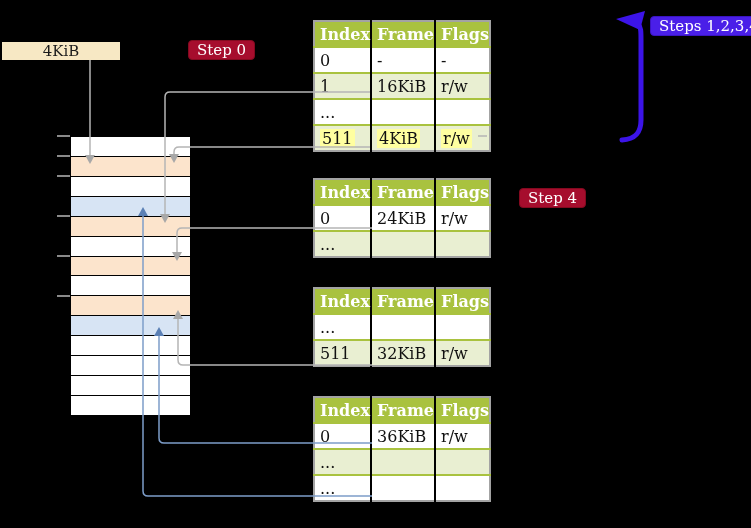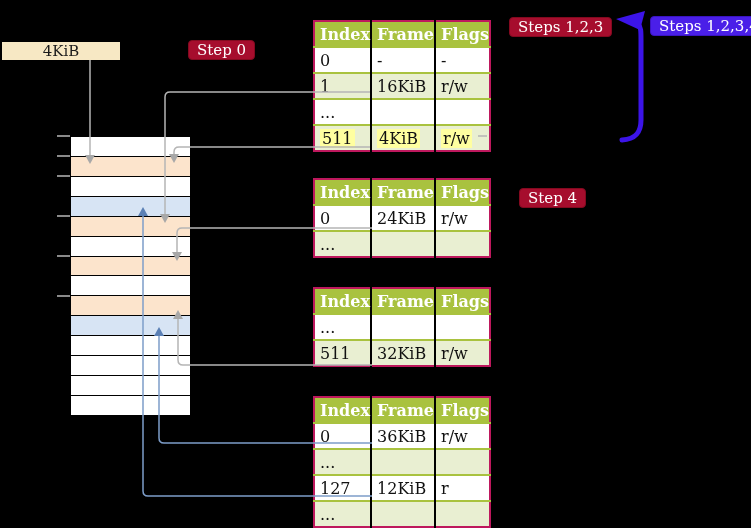--- a/index.html
+++ b/index.html
@@ -23,42 +23,41 @@
 
   
   .stack{position:absolute;left:70px;top:136px;width:119px;height:278px;
          border:1px solid #000;display:flex;flex-direction:column;}
   .mcell{flex:1;border-bottom:1px solid #000;}
   .mcell:last-child{border-bottom:none;}
   .tick{position:absolute;left:57px;width:13px;height:2px;background:#8a8a8a;}
 
   
   .ptable{position:absolute;left:313px;border-collapse:collapse;table-layout:fixed;
-          background:#fff;border:2px solid #be185d;}
+          background:#fff;border:2px solid #a3a3a3;}
   .ptable th{background:#a9c23f;color:#fff;font-weight:bold;text-align:left;
              font-size:16px;height:26px;padding:0 0 0 5px;box-sizing:border-box;}
   .ptable td{font-size:16px;color:#111;height:26px;padding:0 0 0 5px;box-sizing:border-box;
              border-top:2px solid #a9c23f;overflow:hidden;white-space:nowrap;}
   .ptable th + th, .ptable td + td{border-left:2px solid #000;}
   .ptable tbody tr:nth-child(even){background:#e9efd2;}
   .hl{background:#ffffa0;padding:0 2px;}
   #table-0{top:20px;} #table-1{top:178px;} #table-2{top:287px;} #table-3{top:396px;}
 
   
   #overlay{position:absolute;left:0;top:0;width:751px;height:528px;z-index:5;pointer-events:none;}
 </style>
 </head>
 <body>
 
 <div id="canvas">
 
   <div class="mem-label">4KiB</div>
 
   <div id="badge-step0" class="badge crimson">Step 0</div>
-  <div id="badge-steps123" class="badge crimson">Steps 1,2,3</div>
   <div id="badge-steps1234" class="badge blue">Steps 1,2,3,4</div>
   <div id="badge-step4" class="badge crimson">Step 4</div>
 
   <div class="stack">
       <div class="mcell" style="background: rgb(255, 255, 255);"></div>
       <div class="mcell" style="background: rgb(252, 228, 204);"></div>
       <div class="mcell" style="background: rgb(255, 255, 255);"></div>
       <div class="mcell" style="background: rgb(215, 228, 244);"></div>
       <div class="mcell" style="background: rgb(252, 228, 204);"></div>
       <div class="mcell" style="background: rgb(255, 255, 255);"></div>
@@ -188,25 +187,20 @@
         <td><span>0</span></td>
         <td><span>36KiB</span></td>
         <td><span>r/w</span></td>
       </tr>
       <tr>
         <td><span>...</span></td>
         <td><span></span></td>
         <td><span></span></td>
       </tr>
       <tr>
-        <td><span>127</span></td>
-        <td><span>12KiB</span></td>
-        <td><span>r</span></td>
-      </tr>
-      <tr>
         <td><span>...</span></td>
         <td><span></span></td>
         <td><span></span></td>
       </tr>
     </tbody>
   </table>
 
   <svg id="overlay" viewBox="0 0 751 528" xmlns="http://www.w3.org/2000/svg">
 
     <path d="M90,60 V156" fill="none" stroke-width="1.5" stroke="#b5b5b5"></path>

